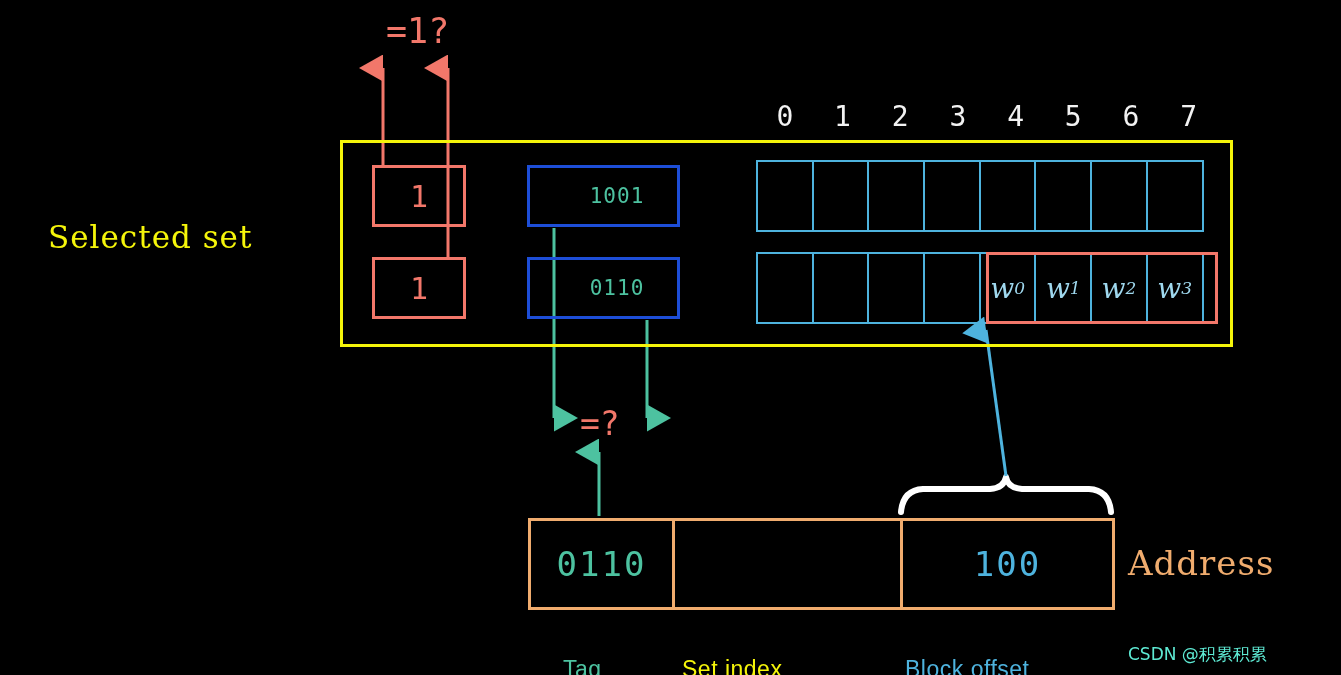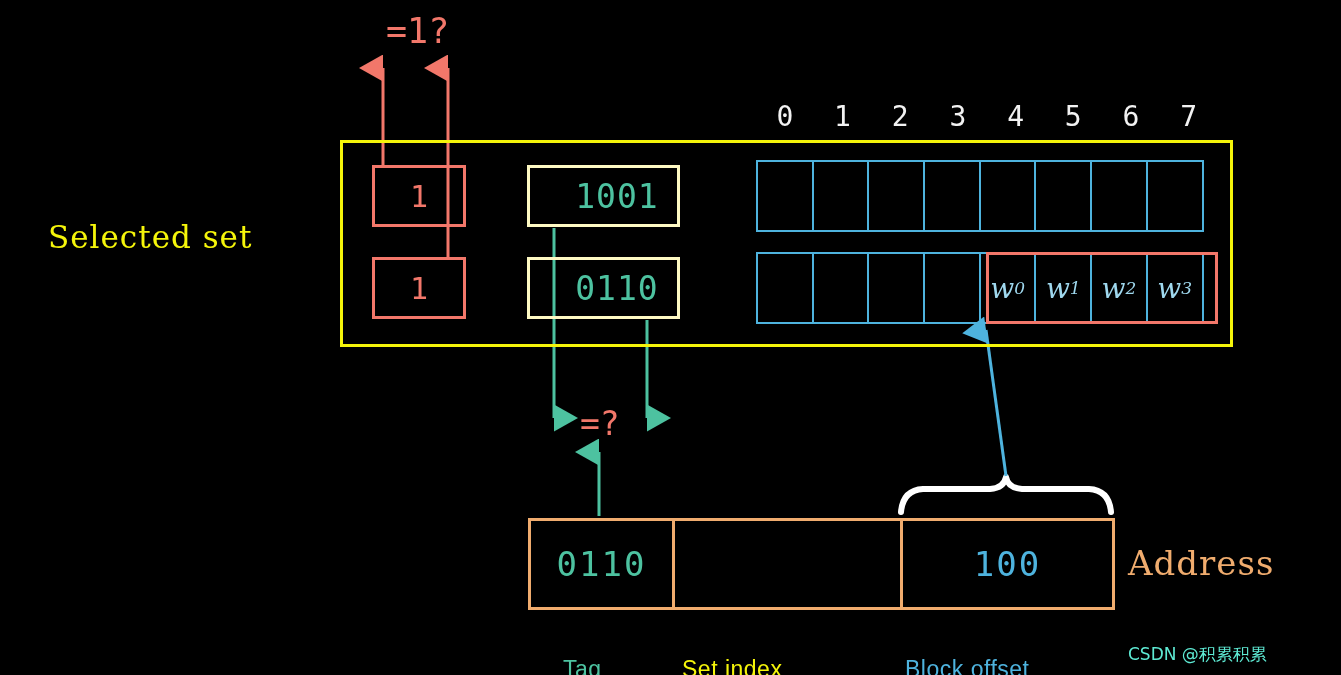--- a/index.html
+++ b/index.html
@@ -21,23 +21,23 @@
   
   .valid-box{position:absolute;width:94px;height:62px;
       border:3px solid #F2776A;box-sizing:border-box;
       display:flex;align-items:center;justify-content:center;
       color:#F2776A;font-size:30px;}
   #valid-box-0{left:372px;top:165px;}
   #valid-box-1{left:372px;top:257px;}
 
   
   .tag-box{position:absolute;width:153px;height:62px;
-      border:3px solid #fef9c3;box-sizing:border-box;
+      border:3px solid #1d4ed8;box-sizing:border-box;
       display:flex;align-items:center;justify-content:center;
-      color:#4DC2A0;font-size:33px;letter-spacing:1px;padding-left:27px;}
+      color:#4DC2A0;font-size:21px;letter-spacing:1px;padding-left:27px;}
   #tag-box-0{left:527px;top:165px;}
   #tag-box-1{left:527px;top:257px;}
 
   
   .data-row{position:absolute;display:flex;height:72px;}
   #data-row-0{left:756px;top:160px;}
   #data-row-1{left:756px;top:252px;}
   .cell{width:57.7px;height:72px;box-sizing:border-box;
         border:2px solid #4EB3DE;margin-right:-2px;
         display:flex;align-items:center;justify-content:center;}

